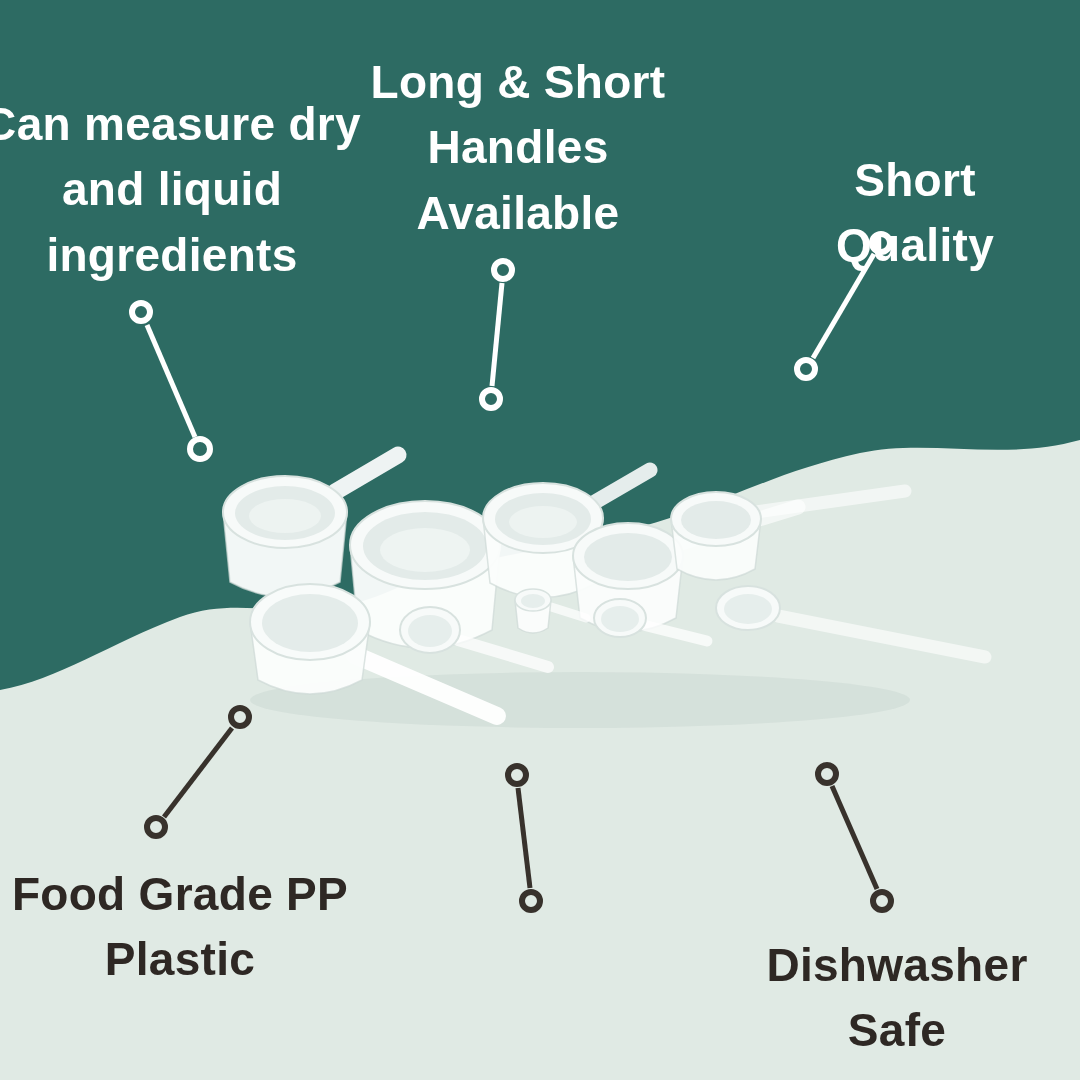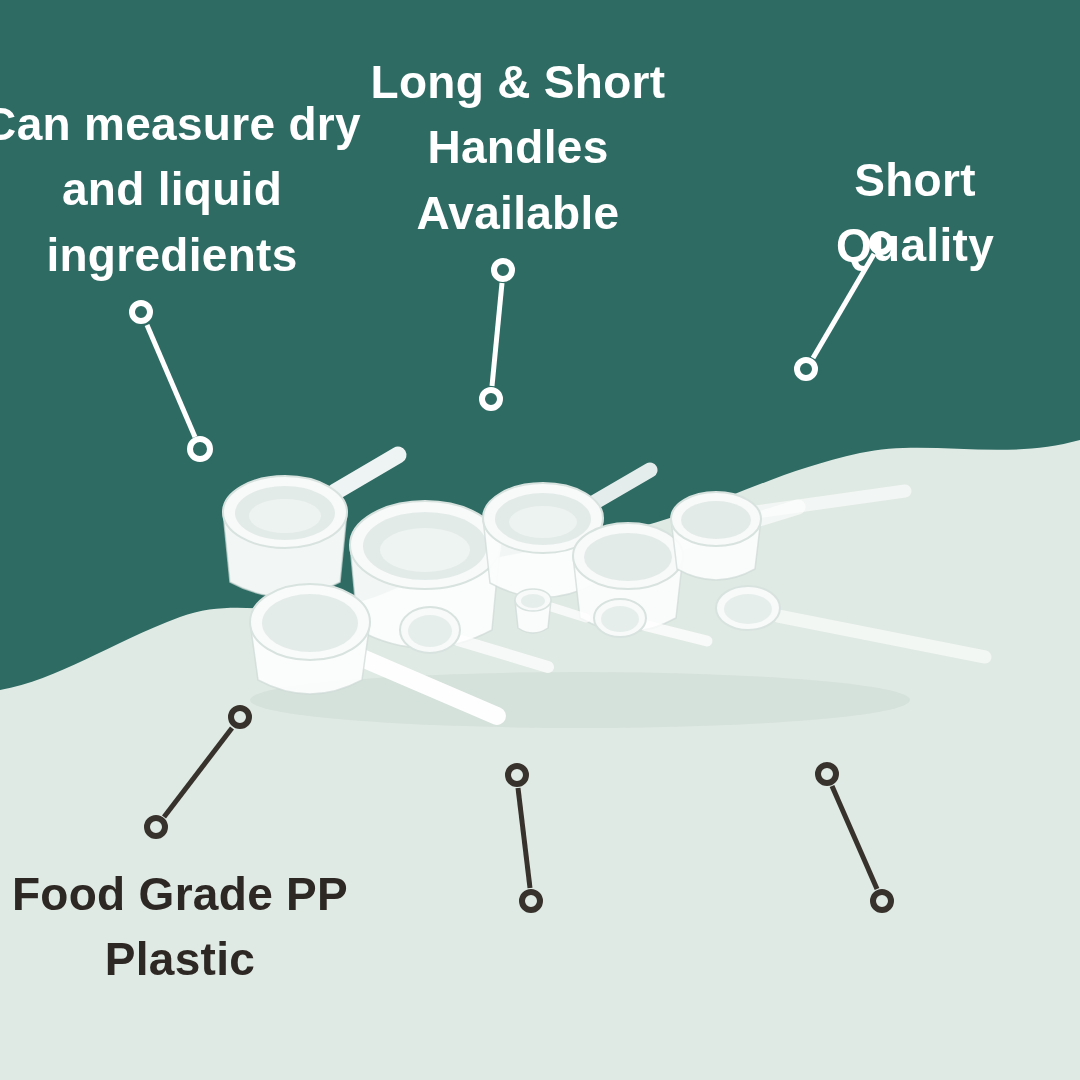--- a/index.html
+++ b/index.html
@@ -160,14 +160,15 @@
 
   <div class="callout light callout-measure">Can measure dry
 and liquid
 ingredients</div>
   <div class="callout light callout-handles">Long &amp; Short
 Handles
 Available</div>
   <div class="callout light callout-quality">Short Quality</div>
   <div class="callout dark  callout-foodgrade">Food Grade PP
 Plastic</div>
+  <div class="callout dark  callout-dishwasher">Dishwasher Safe</div>
 
 </div>
 
 </body></html>

